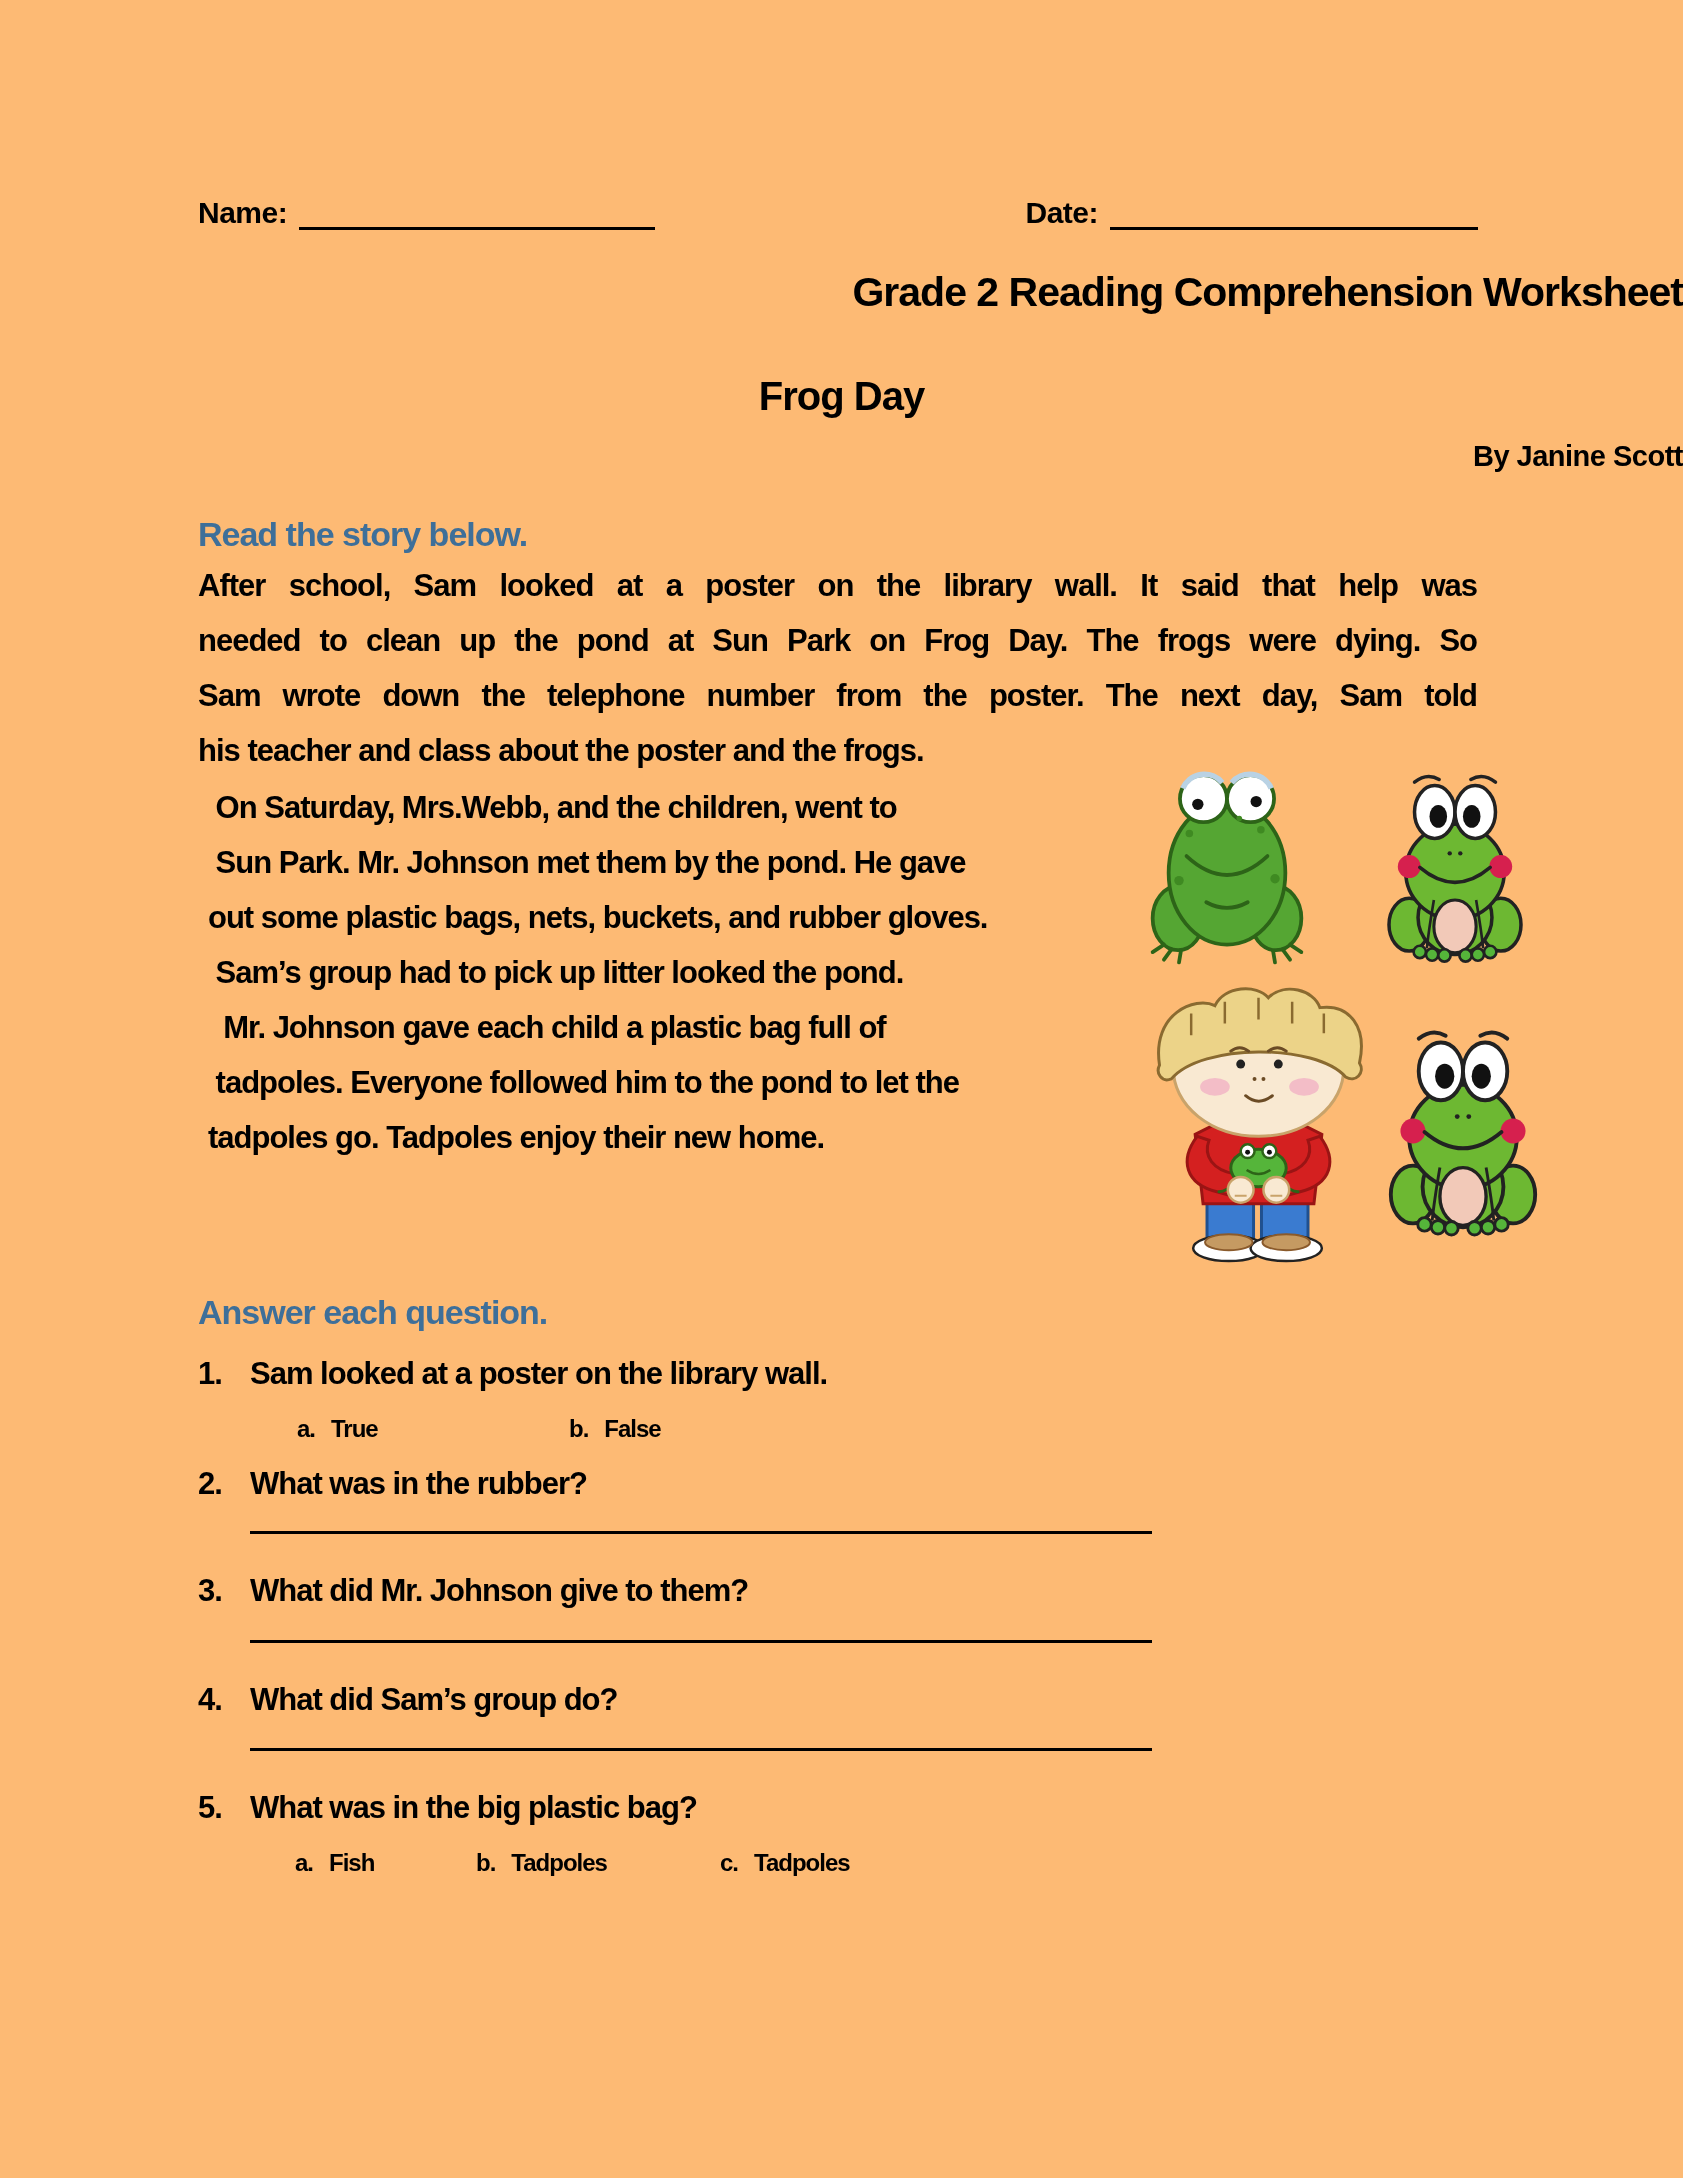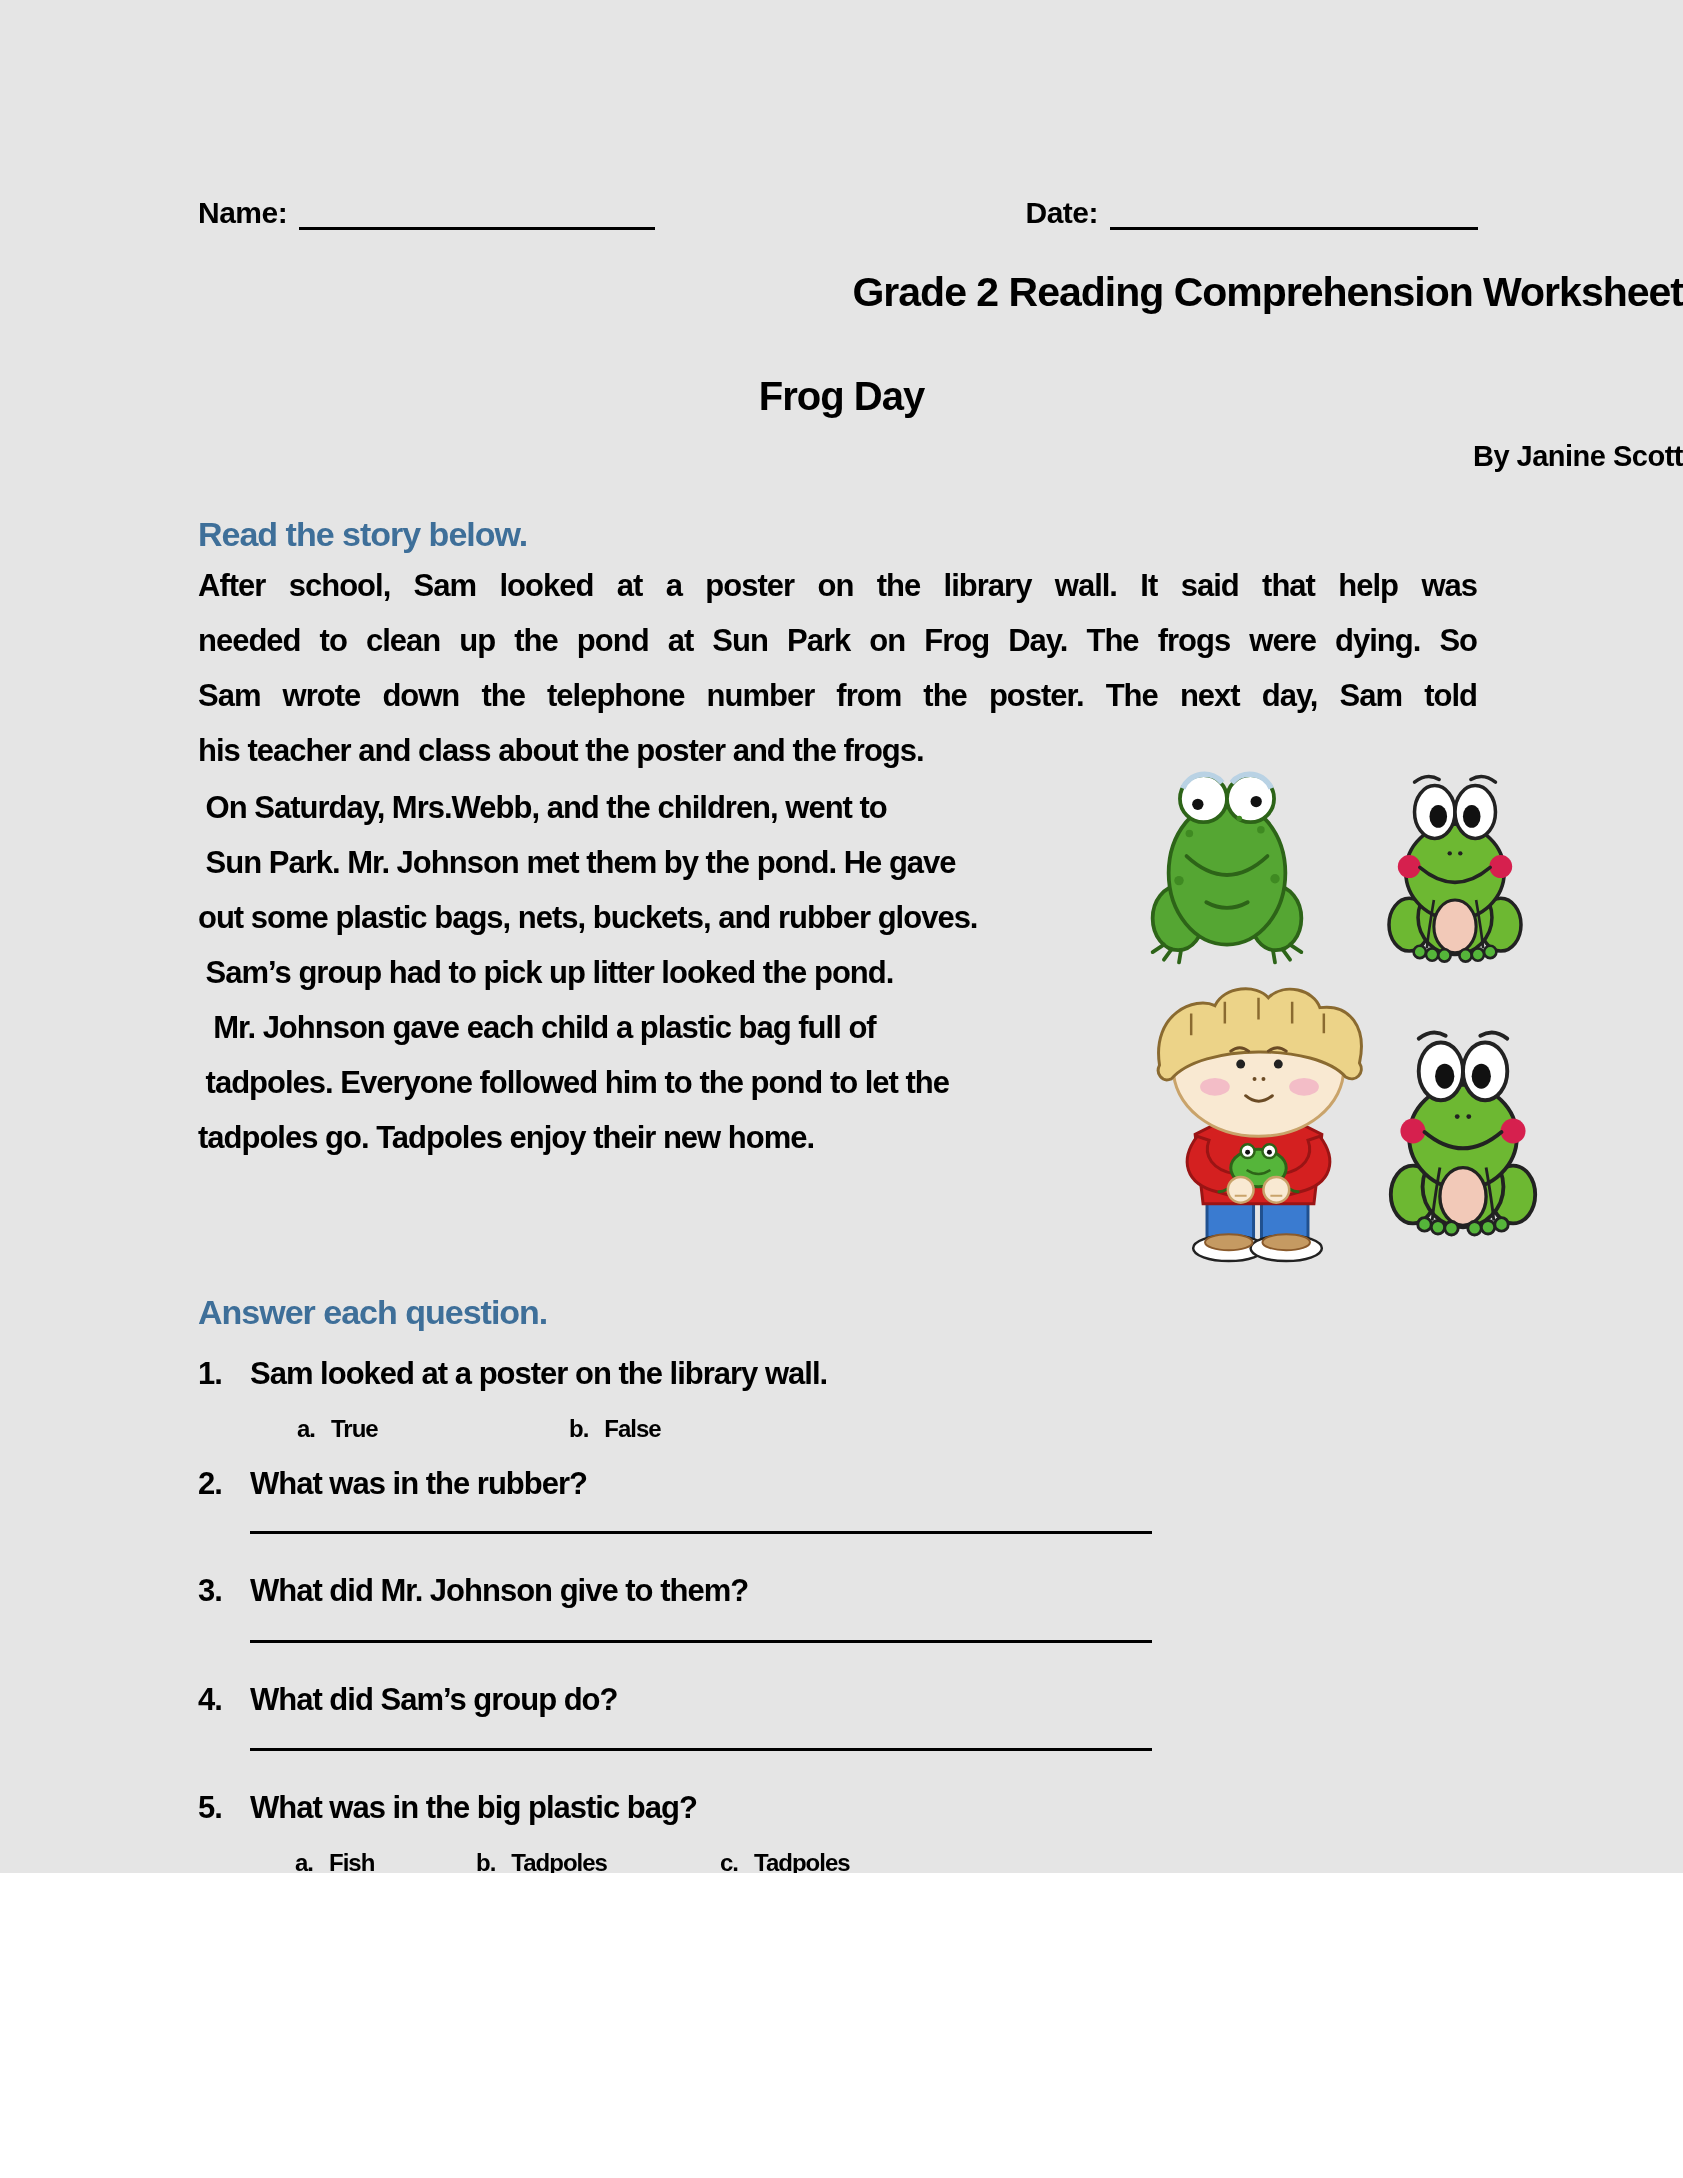--- a/index.html
+++ b/index.html
@@ -1,17 +1,17 @@
 <!DOCTYPE html>
 <html><head>
 <meta charset="utf-8">
 <style>
   html,body { margin:0; padding:0; background:#ffffff; }
   .page {
-    position:relative; width:1683px; height:1873px; background:#e5e5e5;
+    position:relative; width:1683px; height:2178px; background:#fdba74;
     font-family:"Liberation Sans", sans-serif; color:#000; overflow:hidden;
     font-weight:700; letter-spacing:-0.5px;
   }
   
   .hdr-row { position:absolute; top:196px; left:198px; width:1280px;
              display:flex; justify-content:space-between; font-size:30px; }
   .hdr-item { display:flex; align-items:flex-end; }
   .blank-inline { display:inline-block; border-bottom:3px solid #000;
                   height:30px; margin-left:12px; }
   .name-blank { width:356px; }
@@ -29,21 +29,21 @@
   .answer-heading { top:1293px; }
   
   .story-p1 { position:absolute; top:558px; left:198px; width:1279px;
               font-size:31px; letter-spacing:-1px; }
   .story-p1 .line-j { display:block; height:55px; line-height:55px;
                       text-align:justify; overflow:hidden; }
   .story-p1 .line-j::after { content:""; display:inline-block; width:100%; height:0; }
   .story-p1 .line-l { display:block; height:55px; line-height:55px; }
   .story-p2 { position:absolute; top:780px; left:198px; width:941px;
               font-size:31px; letter-spacing:-1px; }
-  .story-p2 .line { display:block; height:55px; line-height:55px; white-space:pre; }
+  .story-p2 .line { display:block; height:55px; line-height:55px; white-space:pre;margin-left:10px; }
   
   .illos { position:absolute; left:1129px; top:758px; width:436px; height:525px; }
   .illos svg { position:absolute; }
   .frog1 { left:18px;  top:6px;   width:160px; height:204px; }
   .frog2 { left:248px; top:10px;  width:156px; height:198px; }
   .boy   { left:0px;   top:212px; width:259px; height:297px; }
   .frog3 { left:257px; top:244px; width:154px; height:259px; }
   
   .q-row { position:absolute; left:198px; width:1279px; height:55px;
            line-height:55px; font-size:31px; display:flex; letter-spacing:-1px; }

